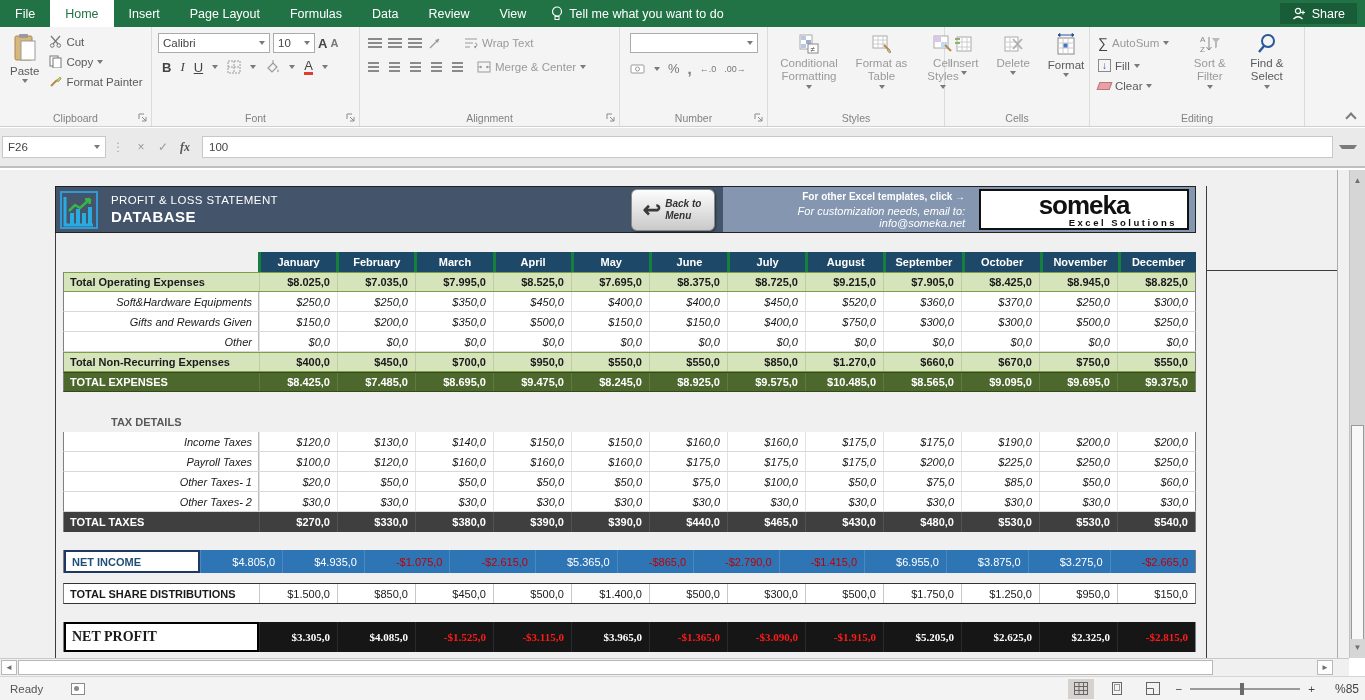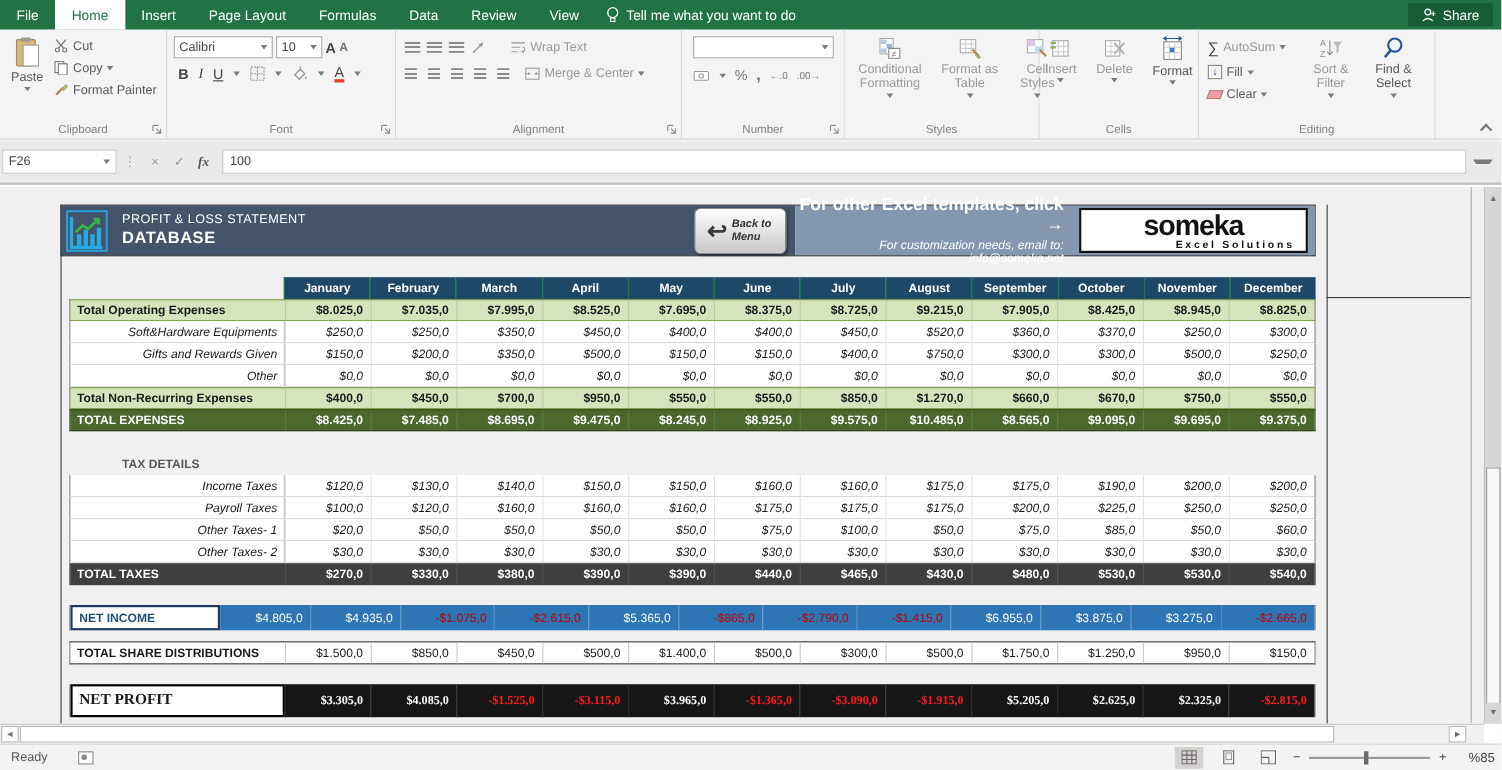--- a/index.html
+++ b/index.html
@@ -54,35 +54,35 @@
   .banner-left { width:667px; background:#44546A; position:relative; display:flex; align-items:center; }
   .banner-right { flex:1; background:#8496B0; position:relative; display:flex; align-items:center; justify-content:flex-end; }
   .chart-ico { margin-left:4px; width:38px; height:38px; border:2px solid #2E9BD6; display:flex; align-items:flex-end; justify-content:center; background:#44546A; }
   .btitle { margin-left:13px; color:#fff; }
   .btitle .t1 { font-size:11.5px; letter-spacing:.4px; }
   .btitle .t2 { font-size:15px; font-weight:bold; letter-spacing:.5px; margin-top:2px; }
   .backbtn { position:absolute; right:8px; top:2px; width:84px; height:42px; background:linear-gradient(#FDFDFD,#C9C9C9); border:1px solid #8A8A8A; border-radius:6px; box-shadow:1px 1px 2px rgba(0,0,0,.4); display:flex; align-items:center; justify-content:center; gap:4px; }
   .backbtn .txt { font-size:10px; font-style:italic; font-weight:bold; color:#333; width:38px; line-height:1.2; }
   .backbtn .arrow { font-size:22px; font-weight:bold; color:#3A3A3A; line-height:20px; }
   .bnote { text-align:right; color:#fff; margin-right:14px; }
-  .bnote .n1 { font-size:16px; font-weight:bold; }
+  .bnote .n1 { font-size:10px; font-weight:bold; }
   .bnote .n2 { font-size:11px; font-style:italic; margin-top:3px; }
   .somekabox { width:222px; height:41px; background:#fff; border:2px solid #111; margin-right:6px; display:flex; flex-direction:column; align-items:center; justify-content:center; line-height:1; }
   .somekabox .lg { font-size:26px; font-weight:bold; color:#111; letter-spacing:-1px; }
   .somekabox .lgs { font-size:9.5px; font-weight:bold; color:#111; letter-spacing:2.5px; align-self:flex-end; margin-right:10px; }
 
   
   .pltable { position:absolute; left:63px; top:82px; width:1133px; font-size:11px; color:#1a1a1a; }
   .row { display:flex; height:20px; align-items:stretch; border-left:1px solid #808080; border-right:1px solid #808080; }
   .row .lbl { width:195px; display:flex; align-items:center; padding:0 6px; }
   .row .val { flex:1; display:flex; align-items:center; justify-content:flex-end; padding-right:7px; }
   .row.sp, .row.hrow { border:none; background:transparent; }
   .row.mheader { border:none; background:transparent; }
   .mheader .lbl { background:transparent; }
-  .mheader .val { background:#1E4868; color:#fff; font-weight:bold; justify-content:center; padding-right:0; border-left:1px solid #15803d;text-align:right; }
+  .mheader .val { background:#1E4868; color:#fff; font-weight:bold; justify-content:center; padding-right:0; border-left:3px solid #15803d;text-align:right; }
   .row.green { background:#D6E4BC; border-top:1px solid #7E9E46; border-bottom:1px solid #7E9E46; }
   .green .lbl { font-weight:bold; }
   .green .val { font-weight:bold; border-left:1px solid rgba(0,0,0,.10); }
   .row.detail { background:#fff; border-bottom:1px solid #D8D8D8; font-style:italic; }
   .detail .lbl { justify-content:flex-end; border-right:1px solid #BDBDBD; }
   .detail .val { border-left:1px solid #E2E2E2; }
   .row.darkgreen { background:#4C682C; color:#fff; font-weight:bold; border-top:1px solid #33491c; border-bottom:1px solid #33491c; }
   .darkgreen .val { border-left:1px solid rgba(255,255,255,.12); }
   .row.darkgray { background:#3F3F3F; color:#fff; font-weight:bold; }
   .darkgray .val { border-left:1px solid rgba(255,255,255,.10); }
@@ -211,21 +211,21 @@
       <span class="launcher">
           <svg width="10" height="10" viewBox="0 0 10 10">
             <path d="M1 1 h5 M1 1 v5" stroke="#8a8a8a"></path>
             <path d="M4 4 l4 4 M8 4 v4 h-4" stroke="#8a8a8a" fill="none"></path>
           </svg>
         </span>
     </div>
 
     <div class="grp" style="width:208px;">
       <div style="display:flex;gap:3px;align-items:center;margin:2px 0 6px 2px;">
-        <div class="combo" style="width:90px;">
+        <div class="combo" style="width:112px;">
           <span>Calibri</span>
             <span class="arr"></span>
         </div>
         <div class="combo" style="width:42px;">
           <span>10</span>
             <span class="arr"></span>
         </div>
         <span class="glyphB" style="font-size:13px;">A</span>
         <span class="glyphB" style="font-size:11px;color:#777;">A</span>
       </div>

